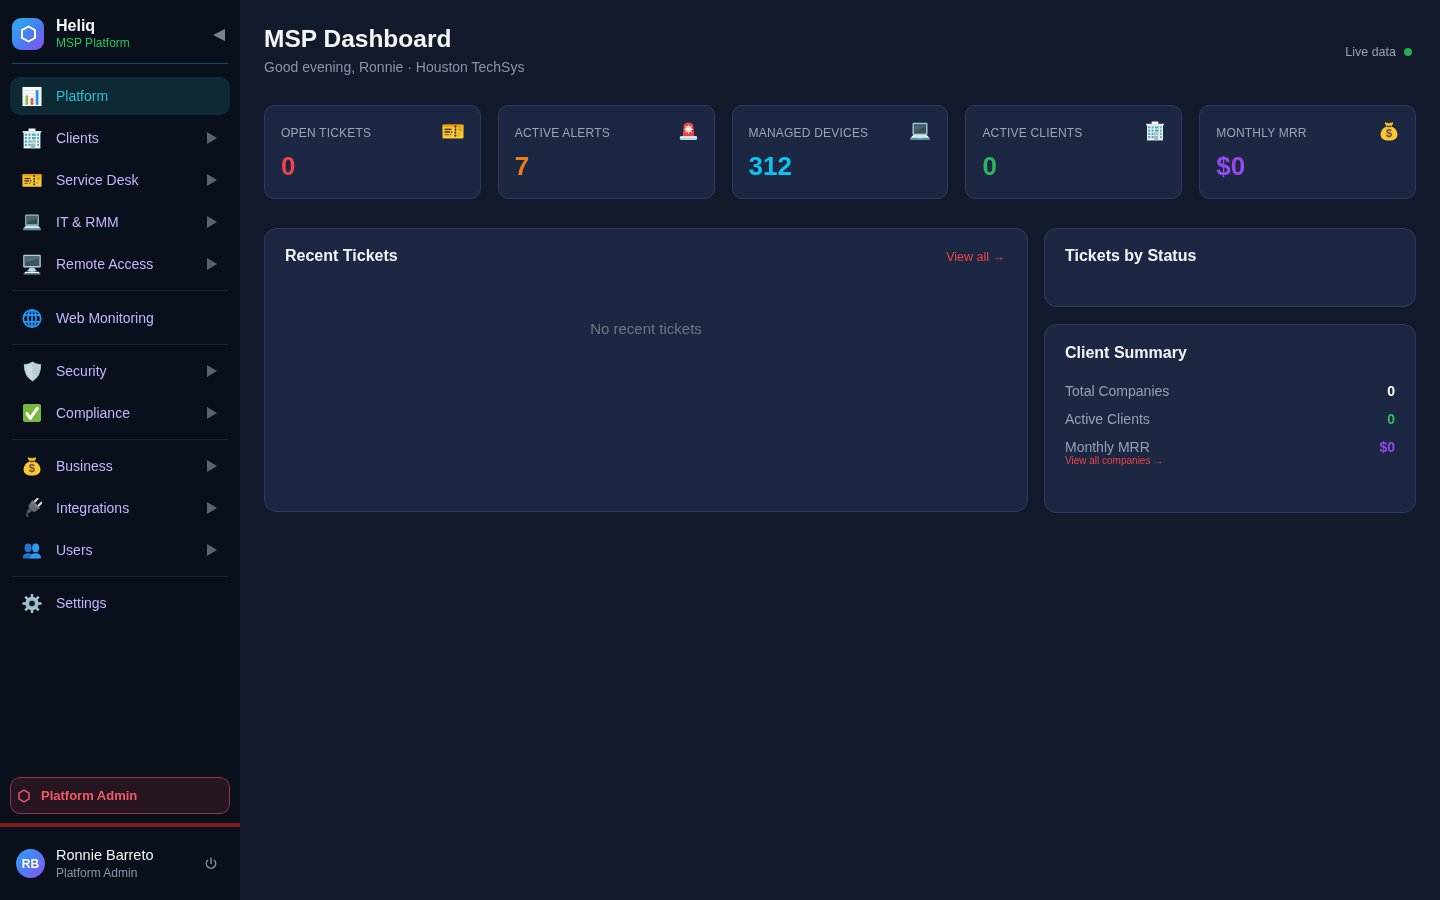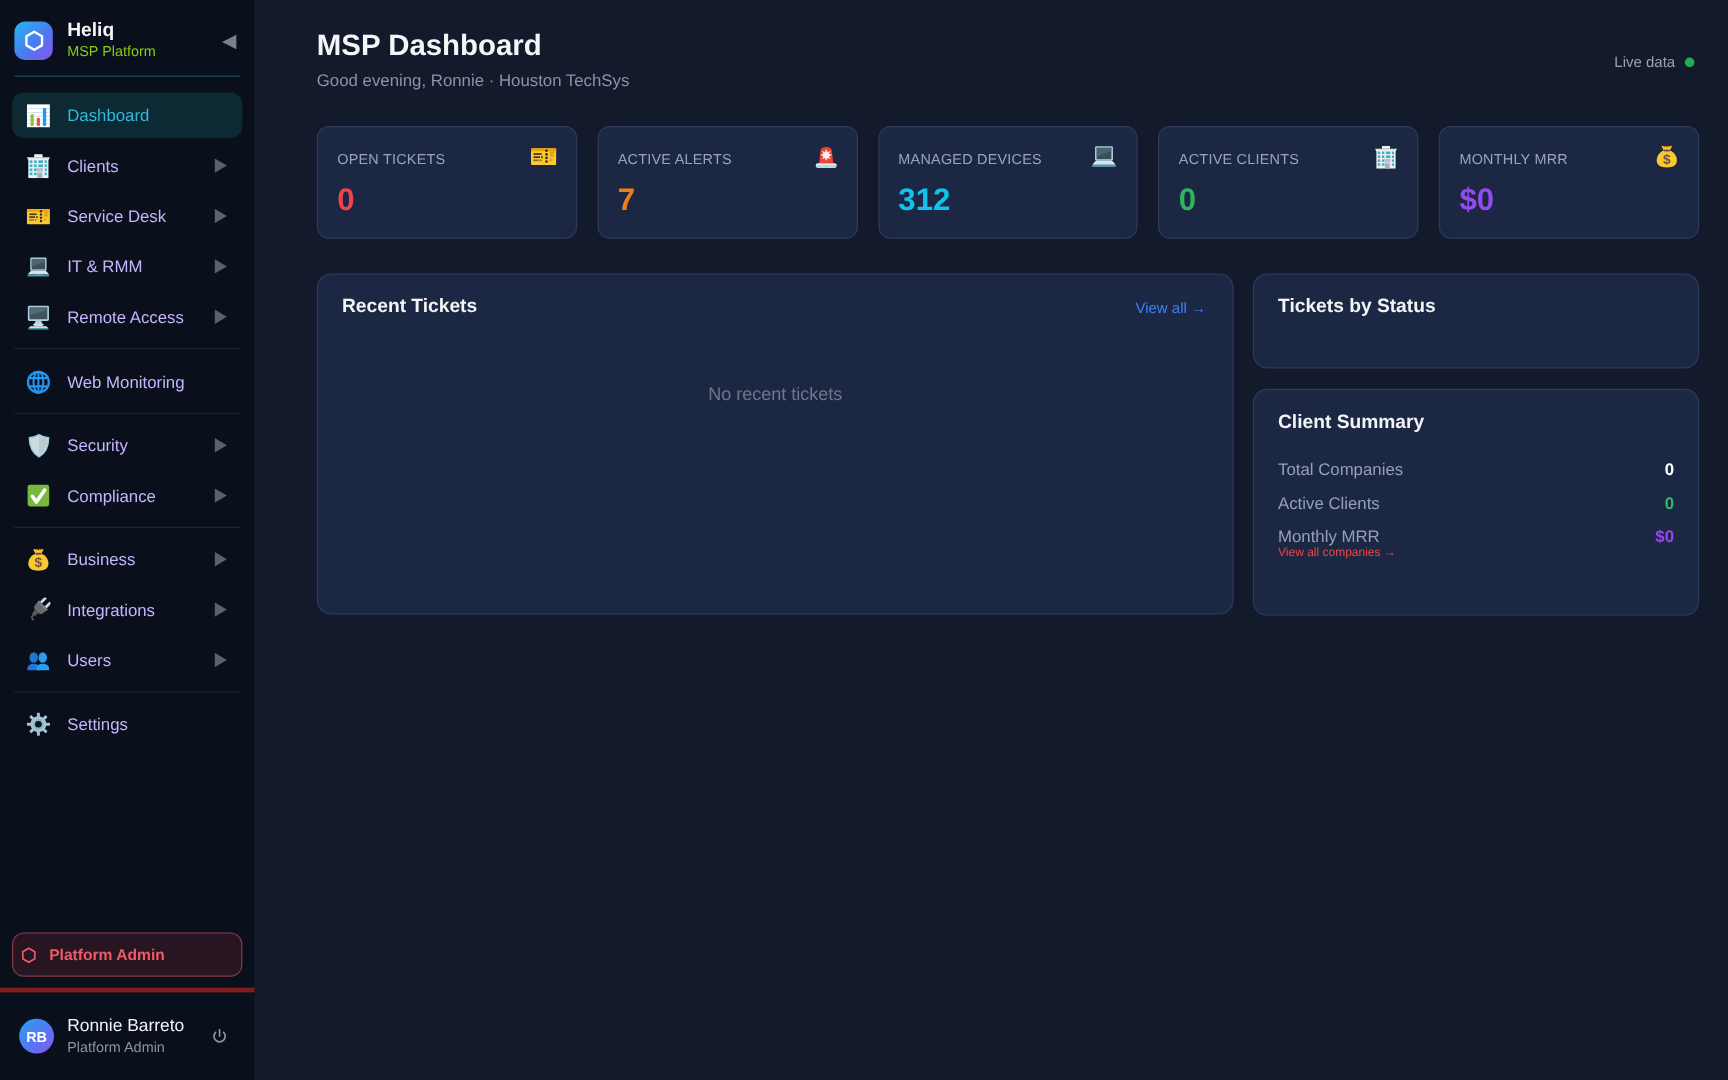--- a/index.html
+++ b/index.html
@@ -1,23 +1,23 @@
 <!DOCTYPE html>
 <html><head>
 <meta charset="utf-8">
 <style>
 * { margin:0; padding:0; box-sizing:border-box; }
 html,body { width:1440px; height:900px; overflow:hidden; background:#121a2c; font-family:"Liberation Sans", sans-serif; }
 
-#sidebar { position:absolute; left:0; top:0; width:212px; height:900px; background:#0a0f1c; display:flex; flex-direction:column; }
+#sidebar { position:absolute; left:0; top:0; width:240px; height:900px; background:#0a0f1c; display:flex; flex-direction:column; }
 .brand { display:flex; align-items:center; padding:17px 12px 13px 12px; position:relative; }
 .logo { width:32px; height:32px; border-radius:9px; background:linear-gradient(135deg,#25b4f2 0%,#4b7bf0 55%,#8a51ee 100%); display:flex; align-items:center; justify-content:center; }
 .brand-txt { margin-left:12px; }
 .brand-name { color:#f4f6f8; font-size:16px; font-weight:bold; line-height:18px; }
-.brand-sub { color:#84cc16; font-size:12px; line-height:13px; margin-top:2px; }
+.brand-sub { color:#22c55e; font-size:12px; line-height:13px; margin-top:2px; }
 .collapse { position:absolute; right:15px; top:29px; width:0; height:0; border-top:6.5px solid transparent; border-bottom:6.5px solid transparent; border-right:12px solid #78828f; }
 .brand-div { border-bottom:1px solid #1a4a58; margin:0 12px; }
 nav { padding:13px 10px 0 10px; }
 .nav-item { height:38px; margin-bottom:4px; border-radius:10px; display:flex; align-items:center; padding:0 13px 0 12px; color:#c4b5fd; font-size:14px; }
 .nav-item .ico { width:20px; height:21px; display:flex; align-items:center; justify-content:center; flex:none; }
 .nav-item .lbl { margin-left:14px; }
 .nav-item.active { background:#0c2934; color:#2fbbd9; }
 .arrow { margin-left:auto; width:0; height:0; border-top:6px solid transparent; border-bottom:6px solid transparent; border-left:10px solid #59626f; }
 .nav-div { border-bottom:1px solid #1d2534; margin:7px 2px 7px 2px; }
 .nav-div.first { margin:7px 2px 8px 2px; }
@@ -41,21 +41,21 @@
 .card { flex:1; height:94px; background:#1c2843; border:1px solid #2c3a5c; border-radius:10px; padding:17px 16px 0 16px; }
 .card-top { display:flex; align-items:center; justify-content:space-between; height:20px; }
 .card-lbl { color:#9aa4b8; font-size:12px; letter-spacing:0.2px; }
 .card-val { font-size:26px; font-weight:bold; margin-top:8px; }
 .v-red { color:#f1424d; } .v-org { color:#f07d15; } .v-cyn { color:#0cc4ee; } .v-grn { color:#2bb65c; } .v-pur { color:#9549ef; }
 .panels { display:flex; gap:16px; margin-top:29px; }
 .panel { background:#1c2843; border:1px solid #2c3a5c; border-radius:12px; }
 #p-tickets { flex:1; height:284px; padding:18px 22px 18px 20px; position:relative; }
 .p-title { color:#f2f4f6; font-size:16px; font-weight:bold; }
 .p-head { display:flex; align-items:flex-start; justify-content:space-between; }
-.viewall { color:#3b82f6; font-size:12.5px; margin-top:3px; }
+.viewall { color:#ef4444; font-size:12.5px; margin-top:3px; }
 .empty { position:absolute; left:0; right:0; top:91px; text-align:center; color:#6e7687; font-size:15px; }
 .rcol { width:372px; display:flex; flex-direction:column; gap:17px; }
 #p-status { height:79px; padding:18px 20px; }
 #p-summary { height:189px; padding:19px 20px; }
 .srow { display:flex; justify-content:space-between; margin-top:12px; font-size:14px; }
 .srow .k { color:#95a0b4; }
 .srow .v { font-weight:bold; }
 .companies { color:#ef4444; font-size:10px; }
 </style>
 </head>
@@ -84,21 +84,21 @@
               <line x1="1" y1="7.6" x2="20" y2="7.6"></line>
               <line x1="1" y1="10.9" x2="20" y2="10.9"></line>
               <line x1="1" y1="14.2" x2="20" y2="14.2"></line>
               <line x1="1" y1="17.5" x2="20" y2="17.5"></line>
             </g>
             <rect x="3.6" y="9.2" width="2.9" height="10.3" rx="1" fill="#8bc34a"></rect>
             <rect x="9" y="12.2" width="2.9" height="7.3" rx="1" fill="#ef5350"></rect>
             <rect x="14.4" y="3.6" width="2.9" height="15.9" rx="1" fill="#2196f3"></rect>
           </svg>
         </span>
-        <span class="lbl">Dashboard</span>
+        <span class="lbl">Platform</span>
       </div>
     <div class="nav-item">
         <span class="ico">
           <svg width="20" height="21" viewBox="0 0 20 21">
             <rect x="6.5" y="0.6" width="7" height="2.6" rx="0.4" fill="#f4f6f7"></rect>
             <path d="M0.4 3 H19.6 L18.6 5.2 H1.4 Z" fill="#dde3e6"></path>
             <rect x="1.6" y="4.4" width="16.8" height="16" fill="#eef1f2"></rect>
             <g fill="#3fb0c0">
               <rect x="2.8" y="5.6" width="2.2" height="2.2"></rect>
               <rect x="6.4" y="5.6" width="2.2" height="2.2"></rect>

